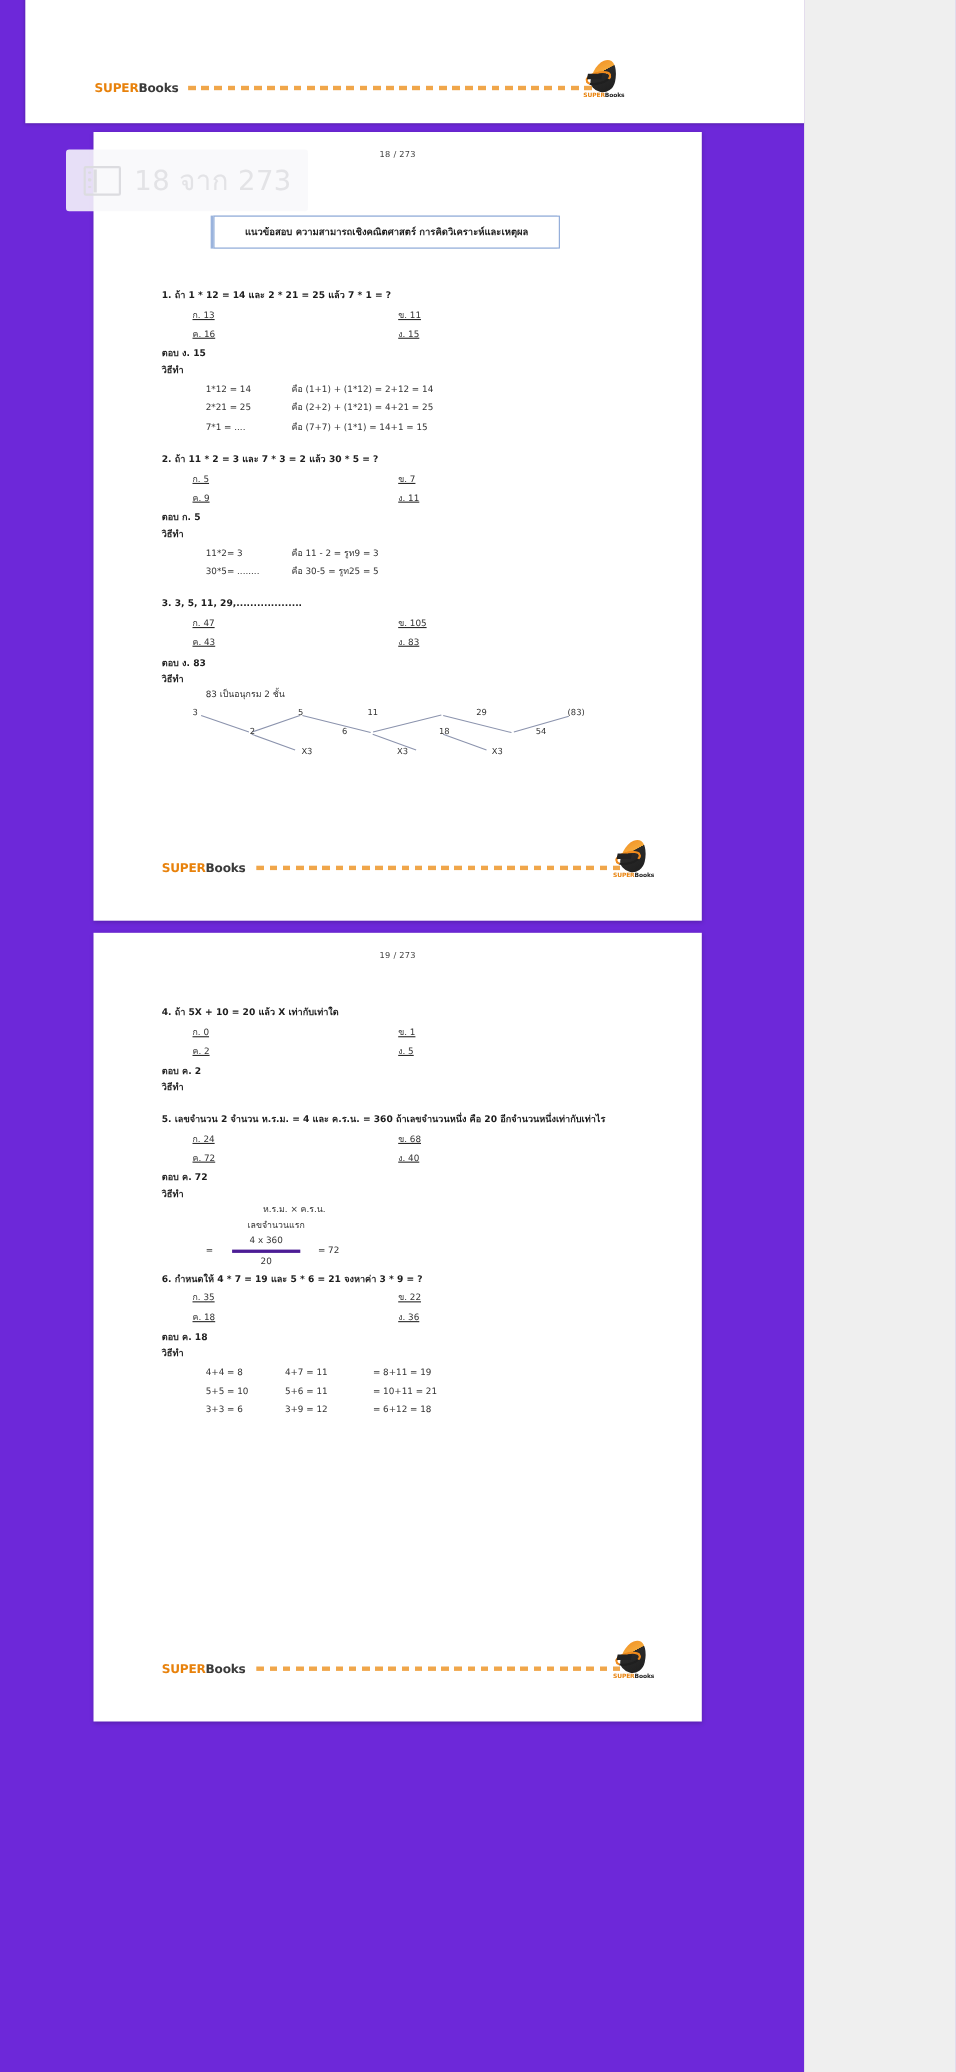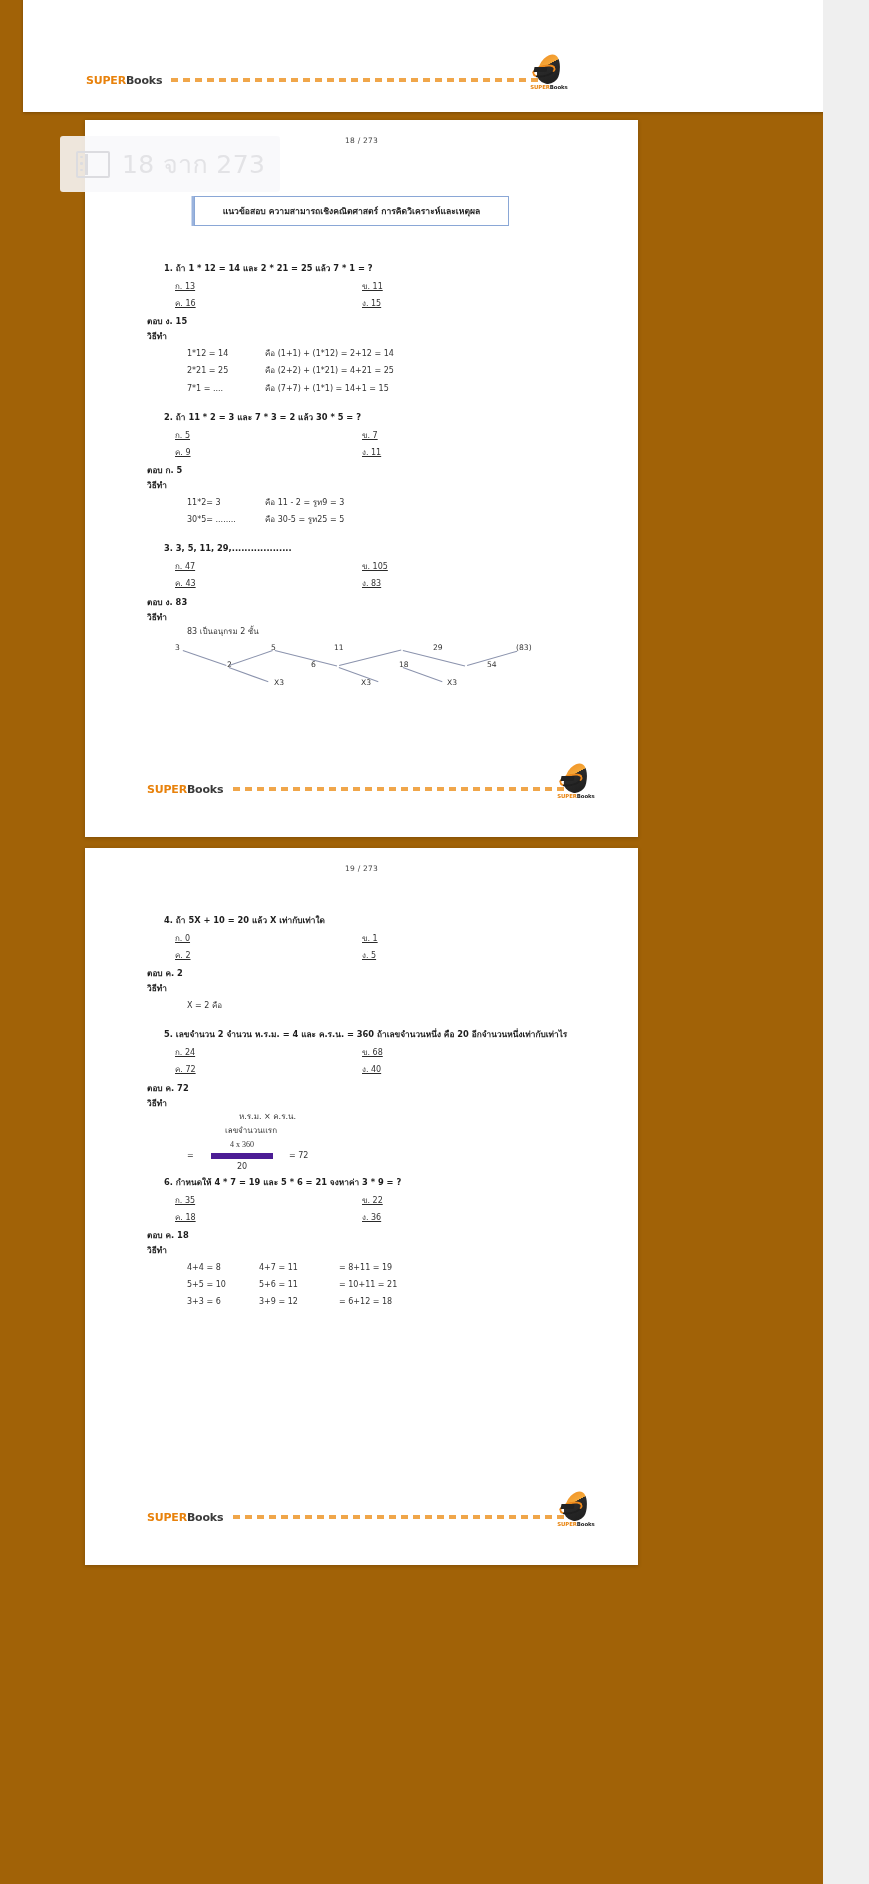--- a/index.html
+++ b/index.html
@@ -1,21 +1,21 @@
 <!DOCTYPE html>
 <html><head>
 <meta charset="utf-8">
 <style>
   html,body{margin:0;padding:0;}
   body{
     width:869px;background:#efefef;
     font-family:"DejaVu Sans","Liberation Sans",sans-serif;
     -webkit-font-smoothing:antialiased;
   }
-  .viewer{position:relative;width:823px;height:1884px;overflow:hidden;background:#a16207;}
+  .viewer{position:relative;width:731px;height:1884px;overflow:hidden;background:#6d28d9;}
 
   
   .page-top{
     position:absolute;left:23px;top:-112px;width:823px;height:224px;
     background:#fff;box-shadow:0 1px 3px rgba(0,0,0,.25);
   }
 
   
   .sb-footer{position:absolute;left:0;right:0;height:30px;}
   .sb-wordmark{
@@ -60,21 +60,21 @@
     box-shadow:-2.5px 0 0 #9ab3dd;
     display:flex;align-items:center;justify-content:center;
   }
   .title-box span{font-size:8.6px;font-weight:bold;color:#1f1f1f;white-space:nowrap;}
 
   .content{position:absolute;left:62px;right:20px;}
   #page-18 .content{top:142px;}
   #page-19 .content{top:66px;}
 
   .q{margin-bottom:0;}
-  .q-stem{font-size:8.3px;font-weight:bold;color:#1d1d1d;line-height:1.55;margin-bottom:3px;margin-left:17px;}
+  .q-stem{font-size:8.3px;font-weight:bold;color:#1d1d1d;line-height:1.55;margin-bottom:3px;}
   .choices{margin:0 0 2px 0;text-decoration:underline;}
   .choice-row{display:flex;font-size:8px;color:#333;line-height:2.15;}
   .choice-row .ca{width:215px;padding-left:28px;box-sizing:border-box;}
   .choice-row .cb{flex:1;}
   .ans{font-size:8.3px;font-weight:bold;color:#1d1d1d;line-height:1.8;}
   .method{font-size:8.3px;font-weight:bold;color:#1d1d1d;line-height:1.7;}
   .work{margin:2px 0 0 0;}
   .work-row{display:flex;font-size:8px;color:#333;line-height:2.15;padding-left:40px;}
   .work-row .wl{width:78px;}
   .work-row .wr{flex:1;}
@@ -86,21 +86,21 @@
   .tree .nd{position:absolute;white-space:nowrap;}
   .tree .lnk{position:absolute;height:1px;background:#8b93ad;transform-origin:0 0;}
 
   
   .frac{position:relative;padding-left:40px;font-size:8px;color:#333;line-height:1.75;}
   .frac .lbl1{padding-left:52px;}
   .frac .lbl2{padding-left:38px;}
   .frac .row{display:flex;align-items:center;}
   .frac .eq{width:24px;}
   .frac .fr{display:inline-block;text-align:center;min-width:62px;}
-  .frac .num{border-bottom:6px solid #4c1d95;padding:0 6px 1px 6px;font-family:Liberation Serif, serif;}
+  .frac .num{border-bottom:3px solid #4c1d95;padding:0 6px 1px 6px;}
   .frac .den{padding-top:1px;}
   .frac .res{margin-left:16px;}
 
   
   .pg-indicator{
     position:absolute;left:60px;top:136px;width:220px;height:56px;
     background:rgba(248,248,250,.88);
     display:flex;align-items:center;gap:12px;padding-left:16px;box-sizing:border-box;
     border-radius:3px;
   }
@@ -272,23 +272,20 @@
             <div class="cb">ข. 1</div>
           </div>
           <div class="choice-row">
             <div class="ca">ค. 2</div>
             <div class="cb">ง. 5</div>
           </div>
         </div>
         <div class="ans">ตอบ ค. 2</div>
         <div class="method">วิธีทำ</div>
         <div class="work">
-          <div class="work-row">
-            <div class="wl" style="width:auto;">X = 2 คือ</div>
-          </div>
         </div>
       </div>
 
       <div class="spacer"></div>
 
       <div class="q">
         <div class="q-stem">5. เลขจำนวน 2 จำนวน ห.ร.ม. = 4 และ ค.ร.น. = 360 ถ้าเลขจำนวนหนึ่ง คือ 20 อีกจำนวนหนึ่งเท่ากับเท่าไร</div>
         <div class="choices">
           <div class="choice-row">
             <div class="ca">ก. 24</div>

